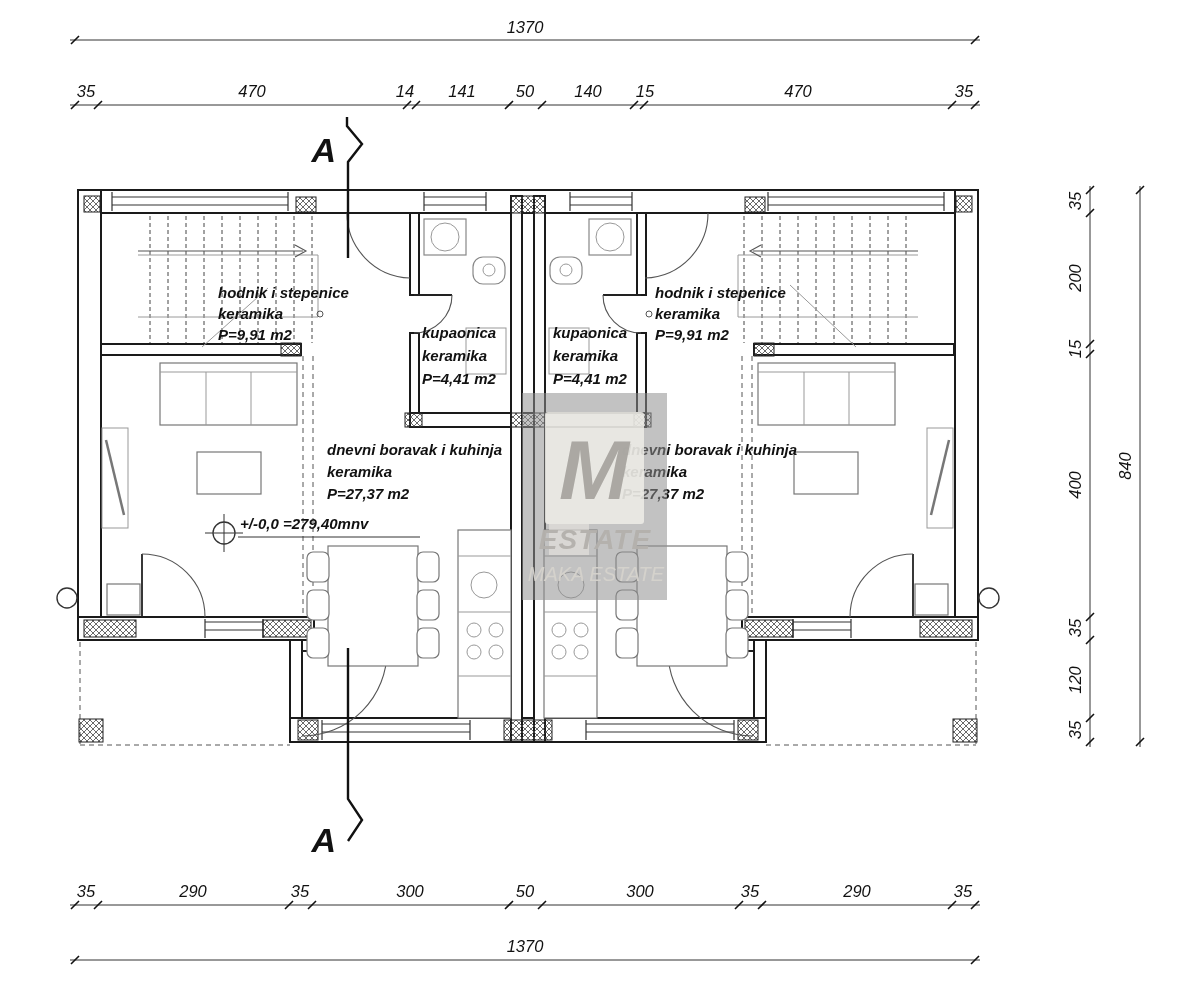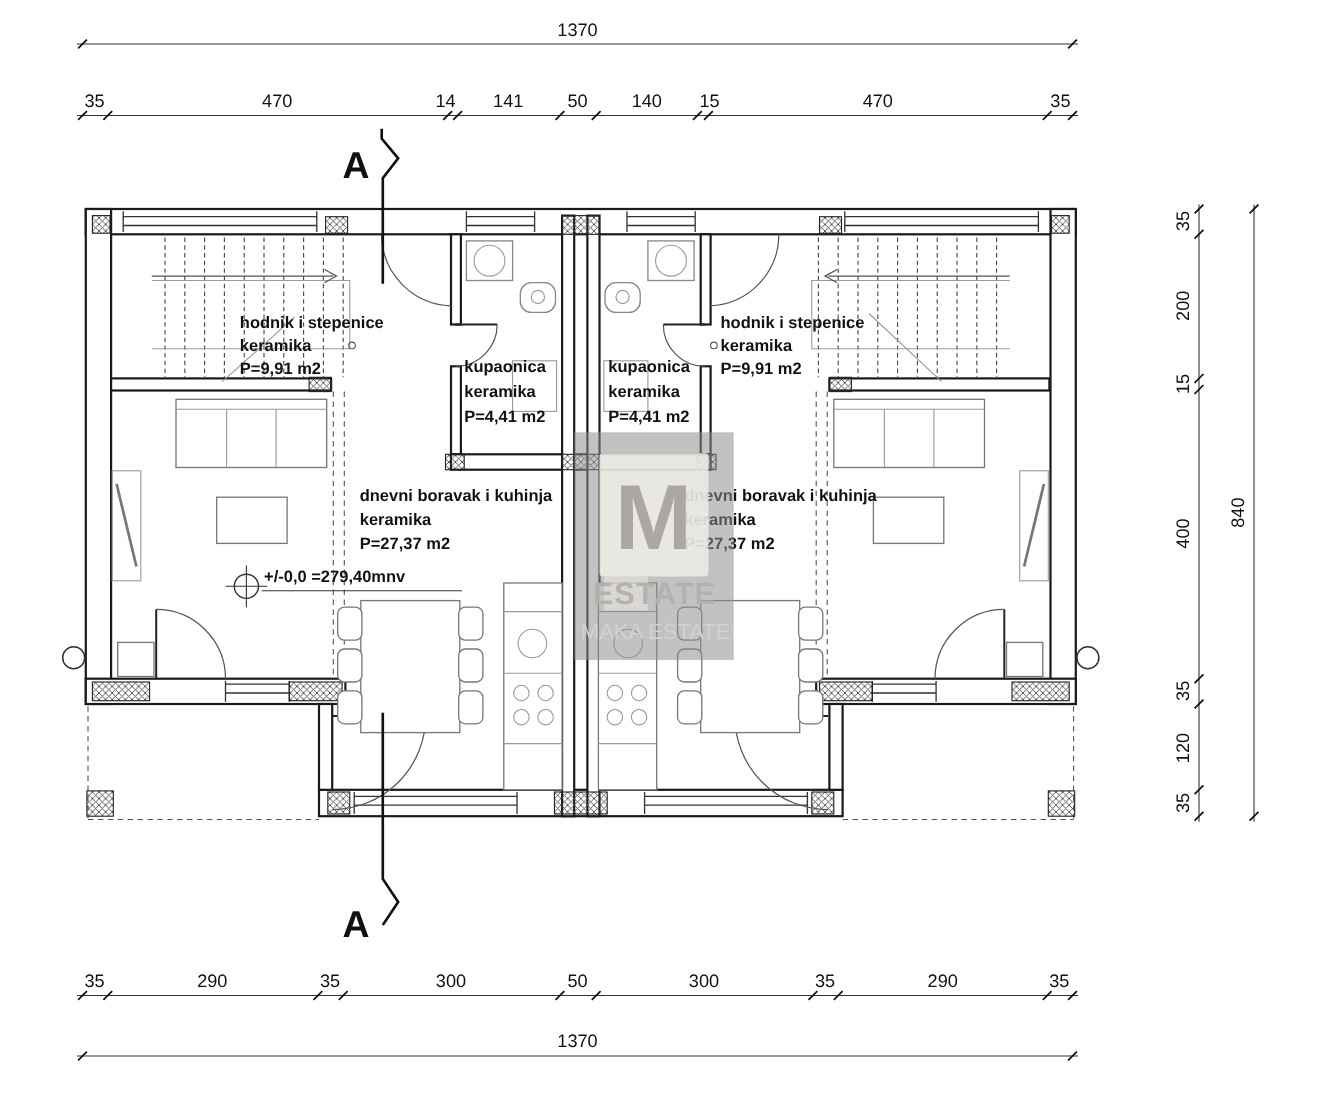--- a/index.html
+++ b/index.html
@@ -1,16 +1,16 @@
 <!DOCTYPE html>
 <html><head>
 <meta charset="utf-8">
 <style>
   html,body{margin:0;padding:0;background:#fff;}
-  .page{width:1200px;height:999px;position:relative;background:#f9a8d4;font-family:"Liberation Sans",sans-serif;}
+  .page{width:1200px;height:999px;position:relative;background:#f9a8d4;font-family:"Liberation Sans",sans-serif;font-style:italic;}
   svg text{font-family:"Liberation Sans",sans-serif;}
   .dimline{stroke:#333;stroke-width:1;fill:none;}
   .tick{stroke:#111;stroke-width:1.6;fill:none;}
   .dimtext{font-size:16.5px;fill:#111;}
   .label{font-size:15px;font-weight:bold;fill:#111;}
   .wall{fill:#ffffff;stroke:#1a1a1a;stroke-width:2;}
   .hatchbox{fill:url(#hatch);stroke:#222;stroke-width:1;}
   .winline{stroke:#333;stroke-width:1.2;fill:none;}
   .door{stroke:#555;stroke-width:1.1;fill:none;}
   .leaf{stroke:#222;stroke-width:1.8;fill:none;}

